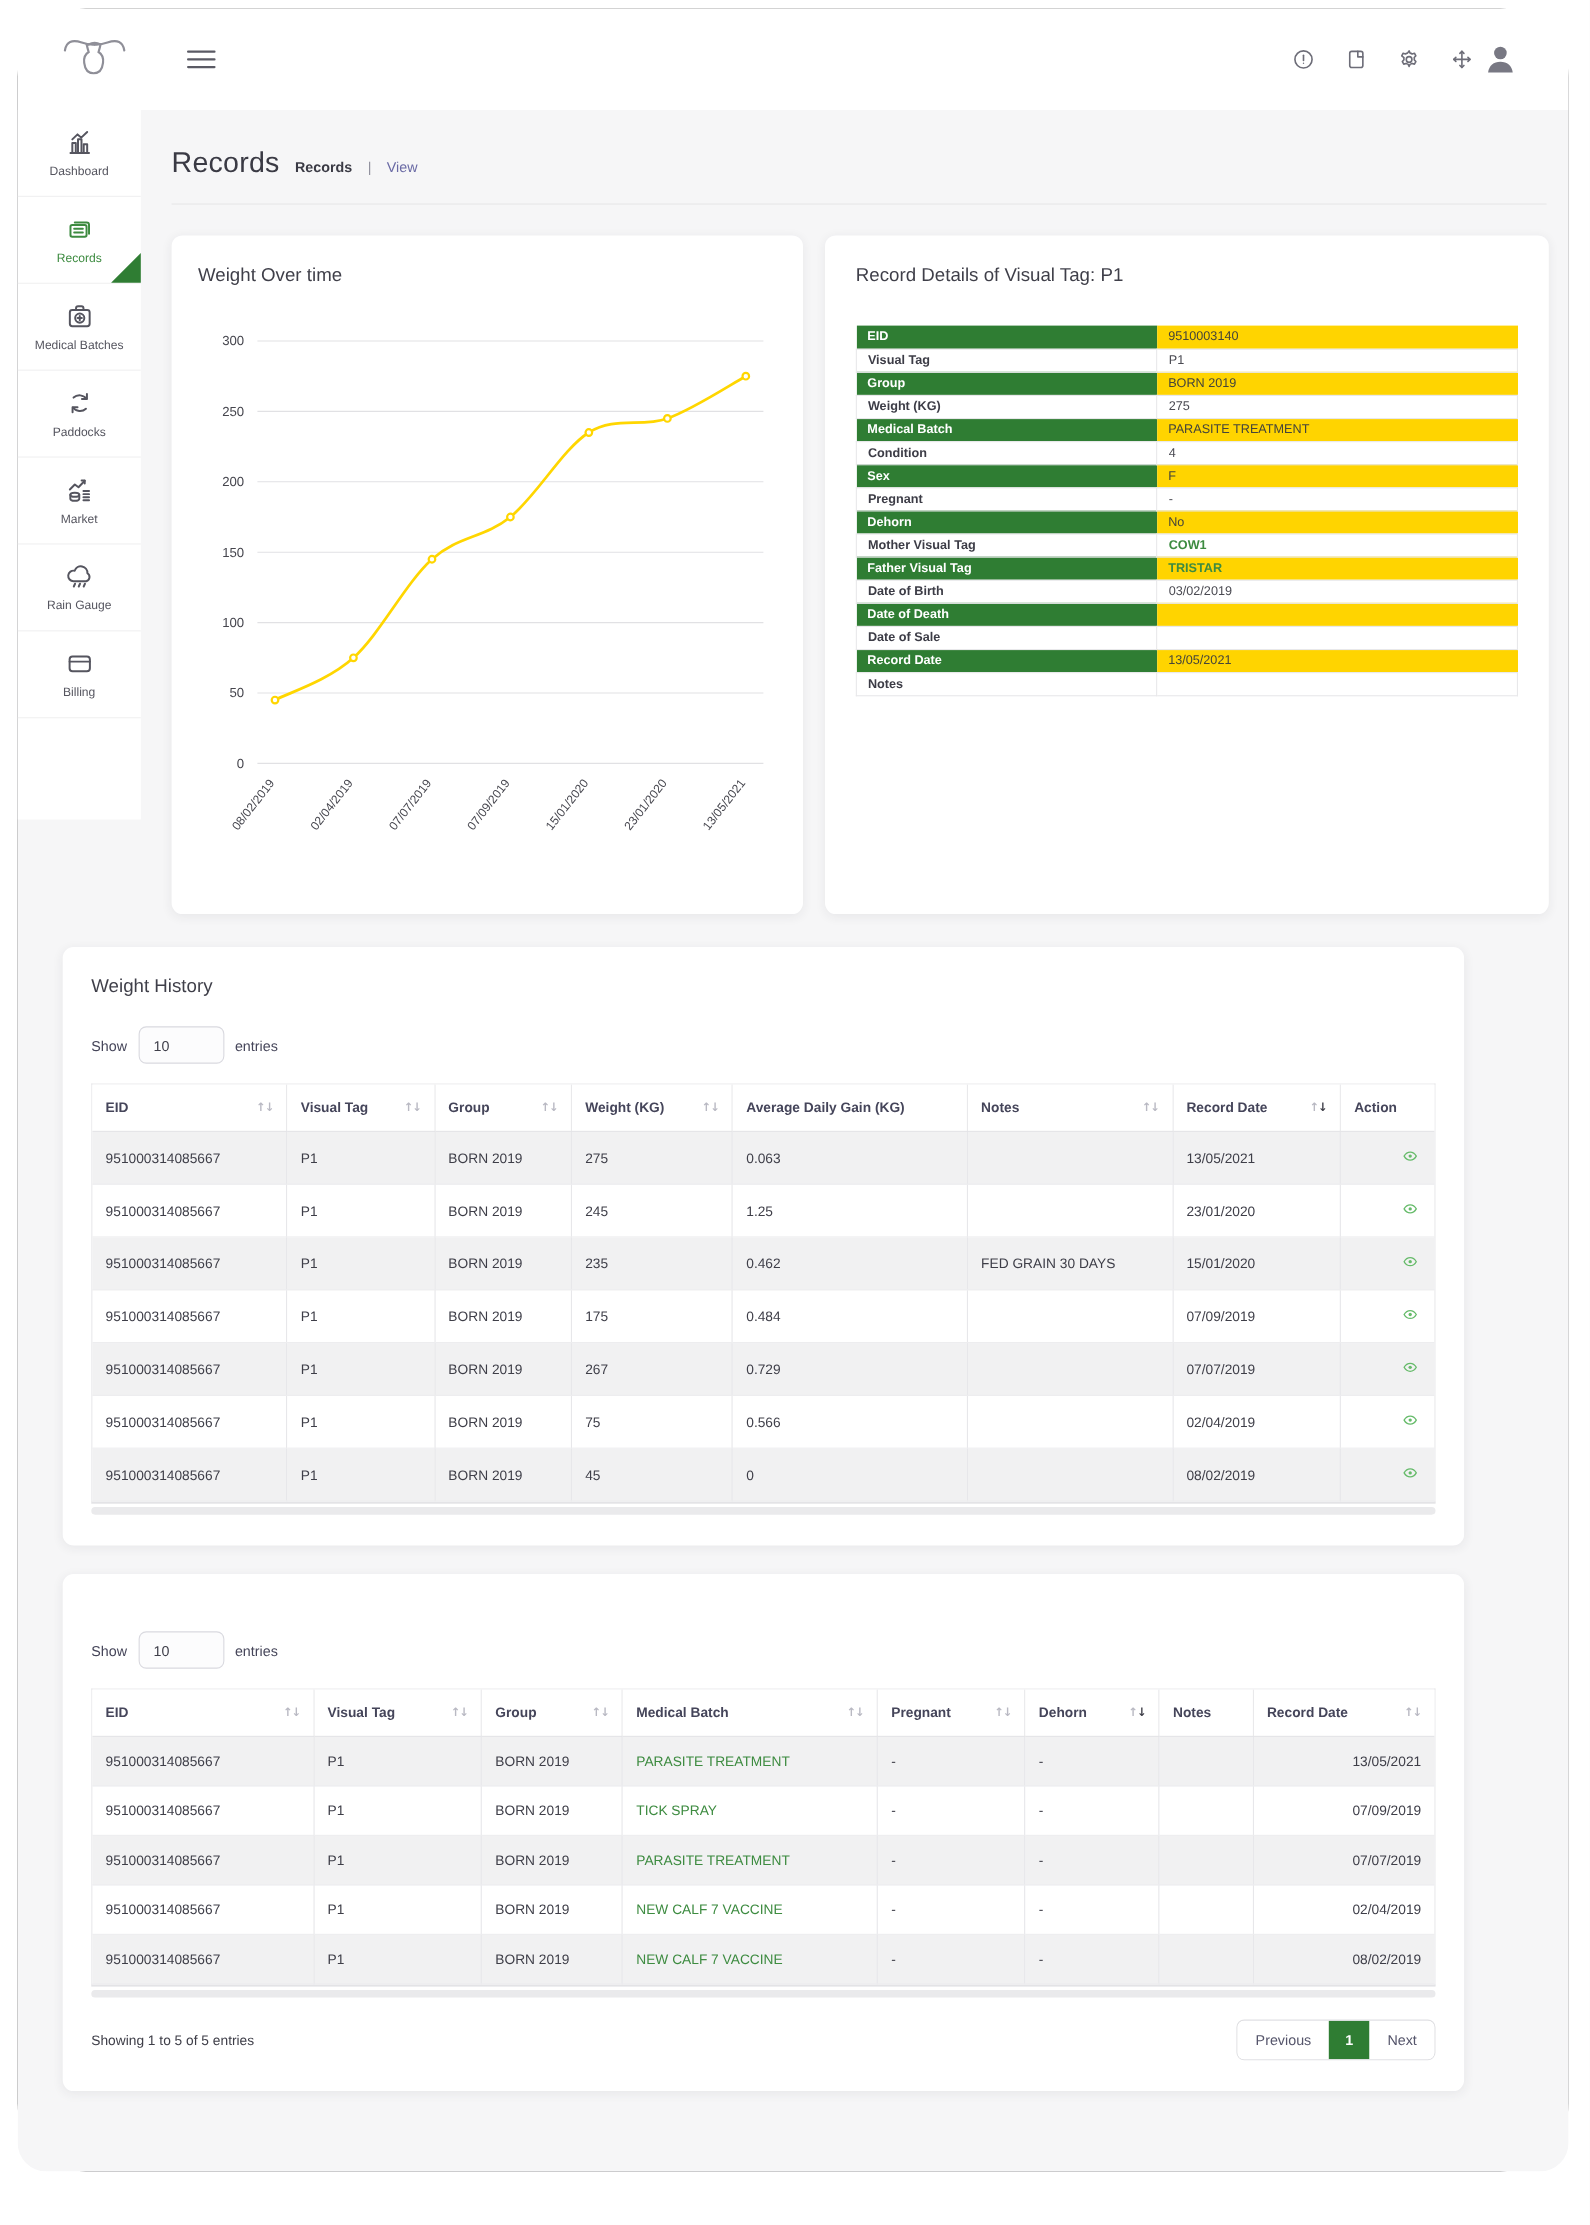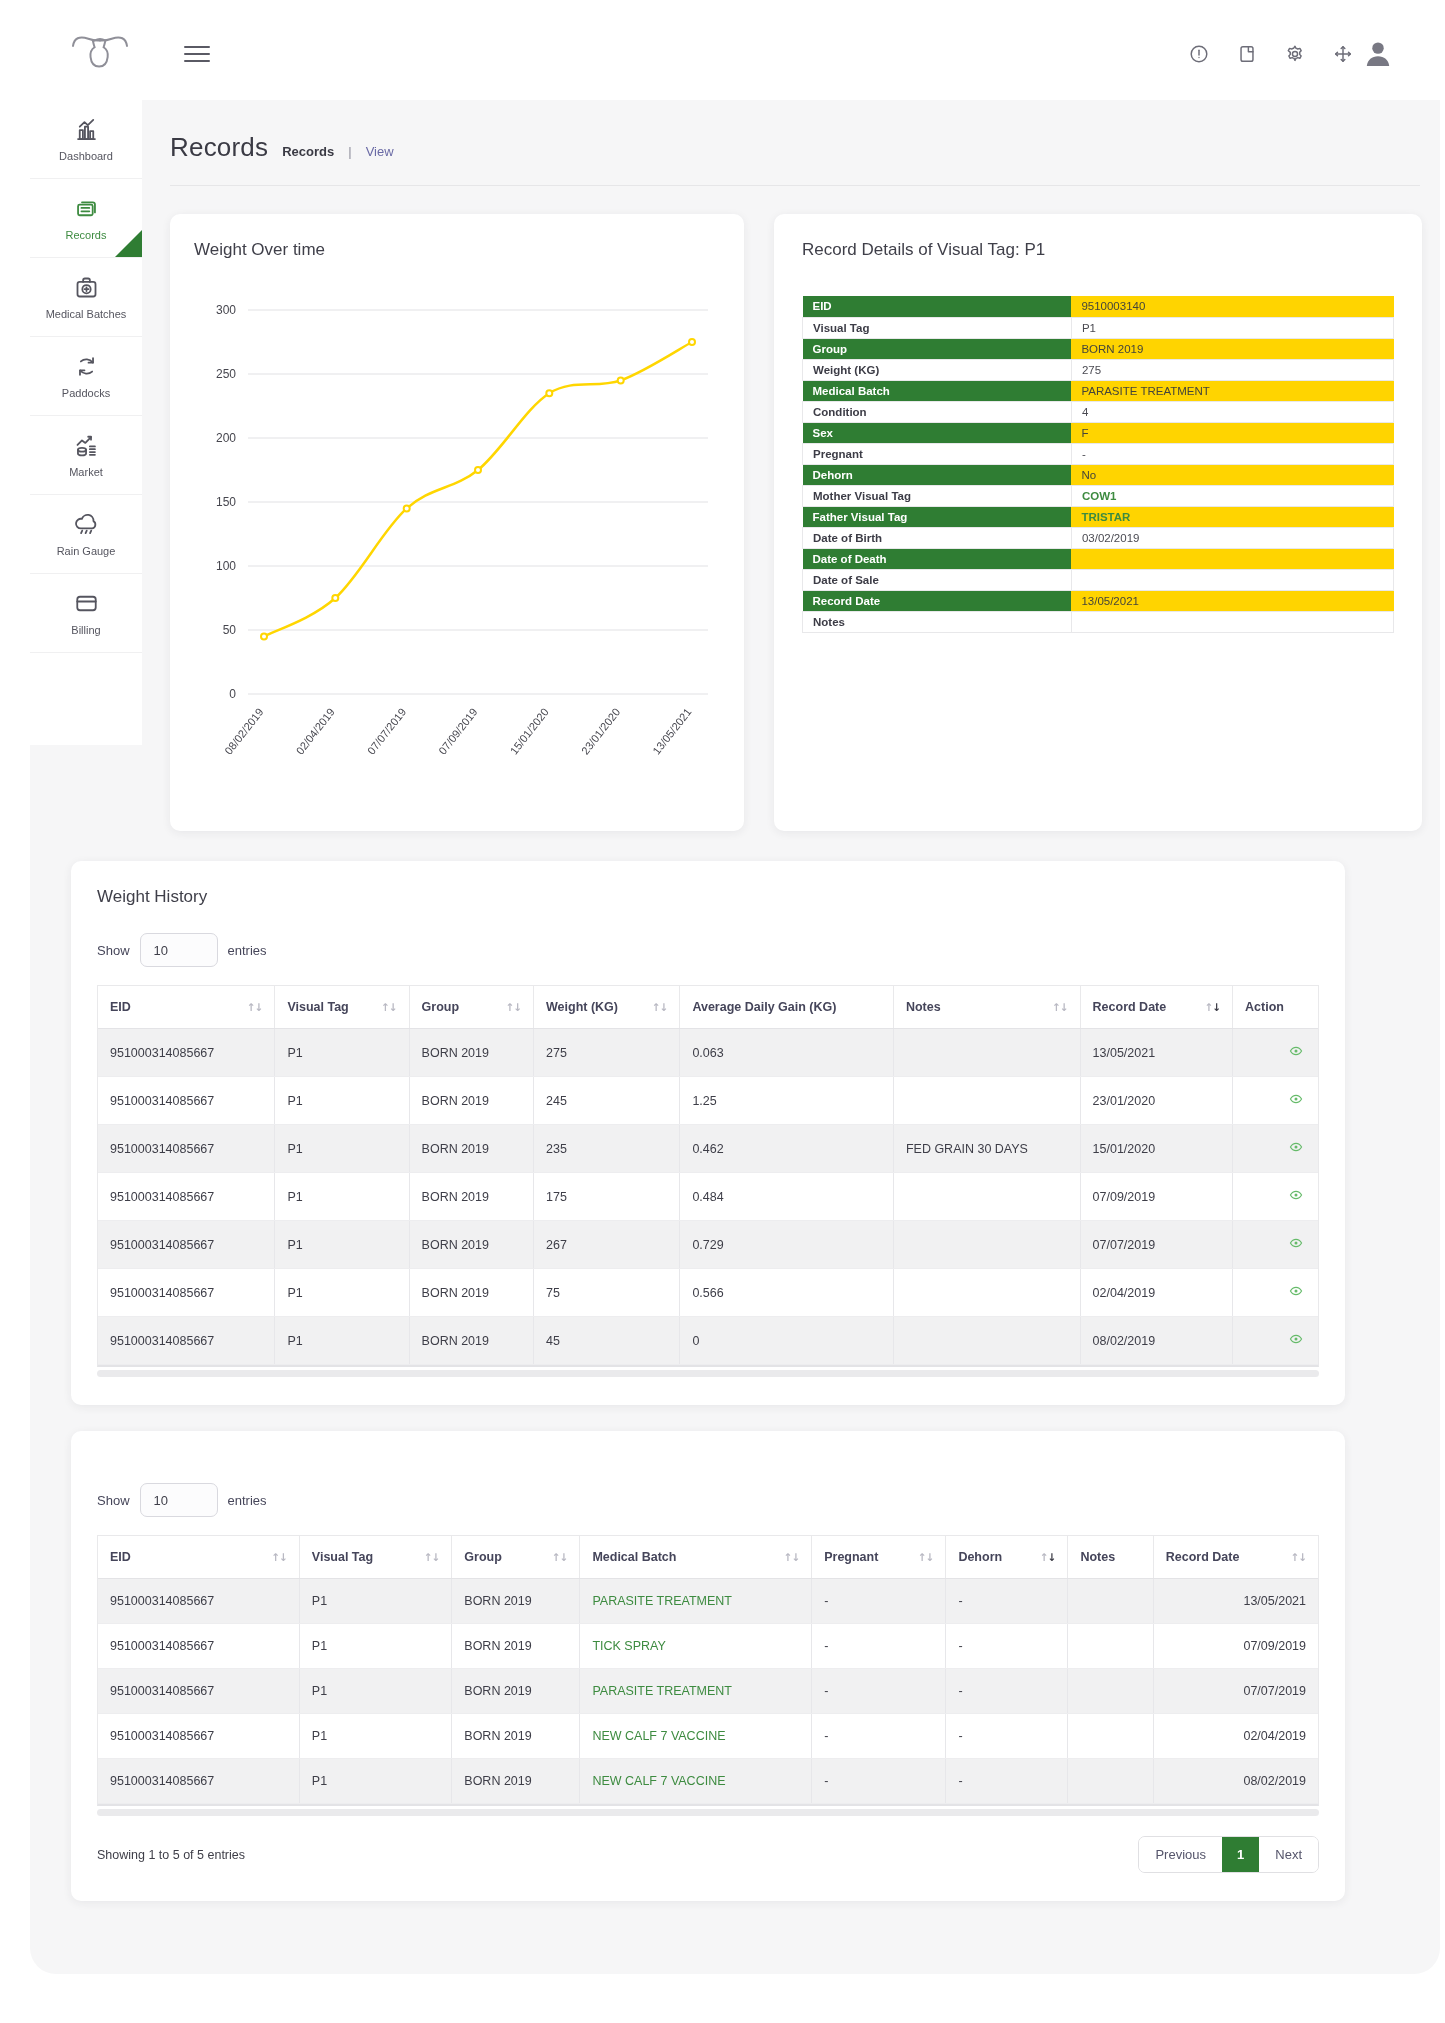--- a/index.html
+++ b/index.html
@@ -1,17 +1,17 @@
 <!DOCTYPE html>
 <html style="--green: #2F7D33; --yellow: #FFD400; --link-green: #3D8B40;"><head>
 <meta charset="utf-8">
 <style>
   * { box-sizing: border-box; margin: 0; padding: 0; }
   html,body { width:1445px; height:2023px; background:#ffffff; font-family:"Liberation Sans", sans-serif; }
-  .tablet { position:absolute; left:30px; top:8px; width:1410px; height:1966px; background:#0d0d0f; border-radius:62px; }
+  .tablet { position:absolute; left:16px; top:8px; width:1410px; height:1966px; background:#0d0d0f; border-radius:62px; }
   .screen { width:100%; height:100%; background:#ffffff; border-radius:26px; overflow:hidden; display:flex; flex-direction:column; }
 
   
   .topbar { height:92px; flex-shrink:0; display:flex; align-items:center; padding:0 46px 0 38px; background:#fff; }
   .logo { width:64px; height:54px; color:#8f8f98; }
   .logo svg { width:100%; height:100%; }
   .hamburger { margin-left:52px; width:26px; height:16px; display:flex; flex-direction:column; justify-content:space-between; cursor:pointer; }
   .hamburger span { display:block; height:2px; background:#5a5a64; border-radius:2px; }
   .topbar-spacer { flex:1; }
   .top-icons { display:flex; align-items:center; gap:26px; }
@@ -32,21 +32,21 @@
 
   .content { flex:1; padding:22px 18px 0 28px; }
   .page-head { display:flex; align-items:baseline; gap:14px; padding:10px 2px 22px 0; }
   .page-title { font-size:26px; font-weight:500; color:#3a3a44; letter-spacing:0.2px; }
   .crumb-current { font-size:13px; font-weight:700; color:#3a3a44; }
   .crumb-div { font-size:13px; color:#8f8f9d; }
   .crumb-view { font-size:13px; color:#6a6aa5; cursor:pointer; }
   .head-divider { border-bottom:1px solid #e6e6e8; margin-right:2px; }
 
   .card { background:#fff; border-radius:10px; box-shadow:0 2px 10px rgba(40,40,60,0.07); }
-  .top-row { display:flex; gap:30px; margin-top:28px; }
+  .top-row { display:flex; gap:20px; margin-top:28px; }
   .chart-card { width:574px; height:617px; padding:26px 24px; }
   .details-card { flex:1; height:617px; padding:26px 28px; }
   .card-title { font-size:17px; font-weight:500; color:#3f3f49; }
 
   
   .details-table { width:100%; border-collapse:collapse; margin-top:36px; font-size:11.5px; table-layout:fixed; }
   .details-table td { padding:3px 10px; height:21px; line-height:14px; color:#4a4a52; }
   .details-table td.lbl { width:45.5%; font-weight:700; color:#3c3c46; }
   .details-table tr.plain td { border:1px solid #e8e8ea; }
   .details-table tr.hl td.lbl { background:var(--green,#2f7d33); color:#ffffff; }

